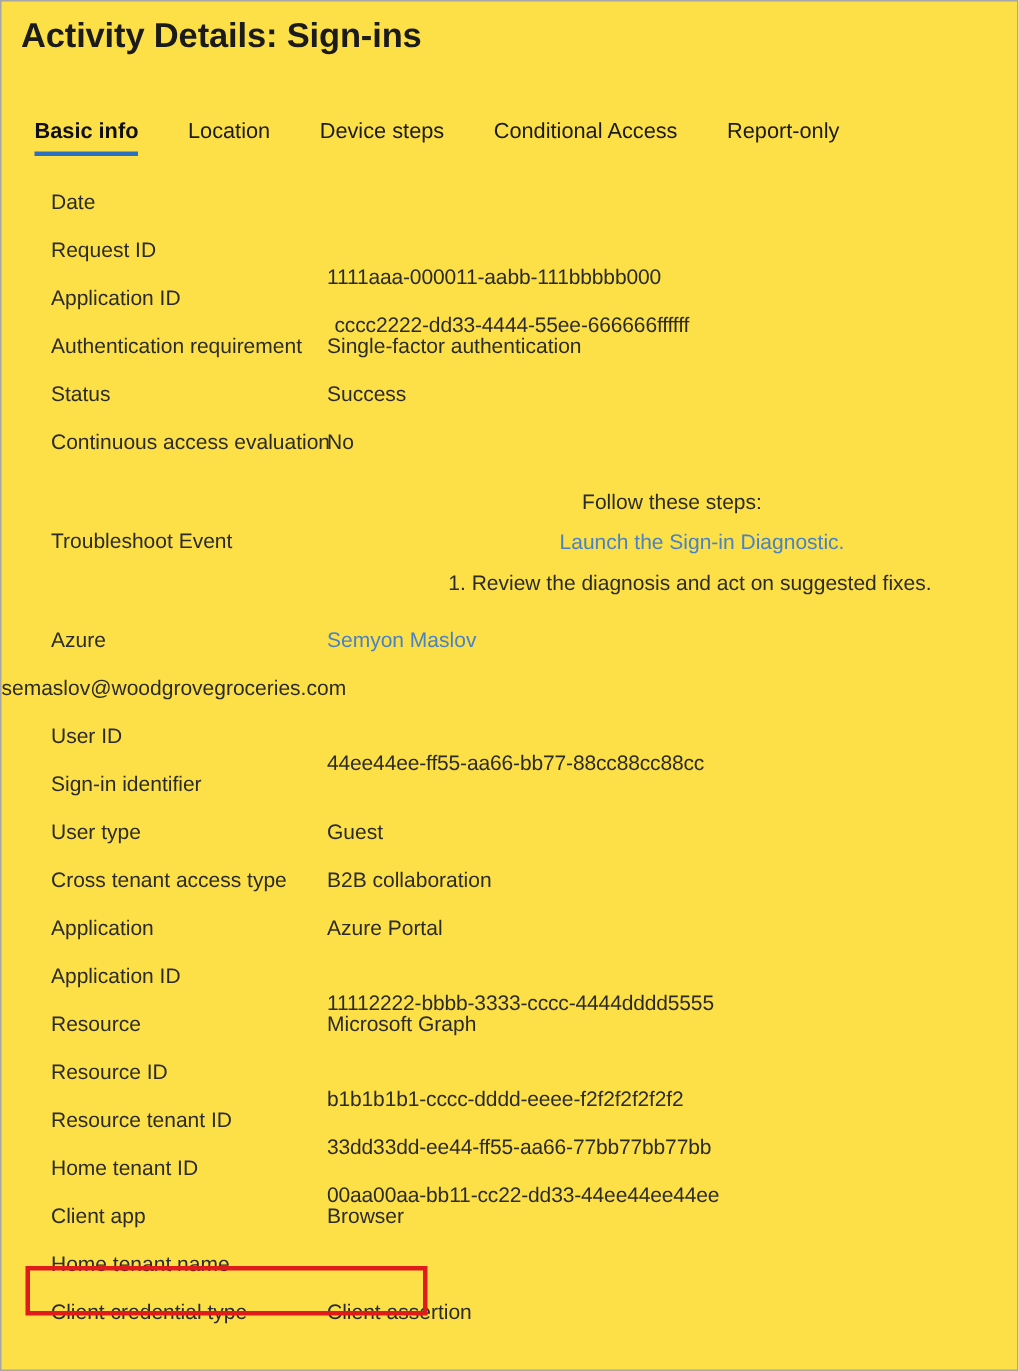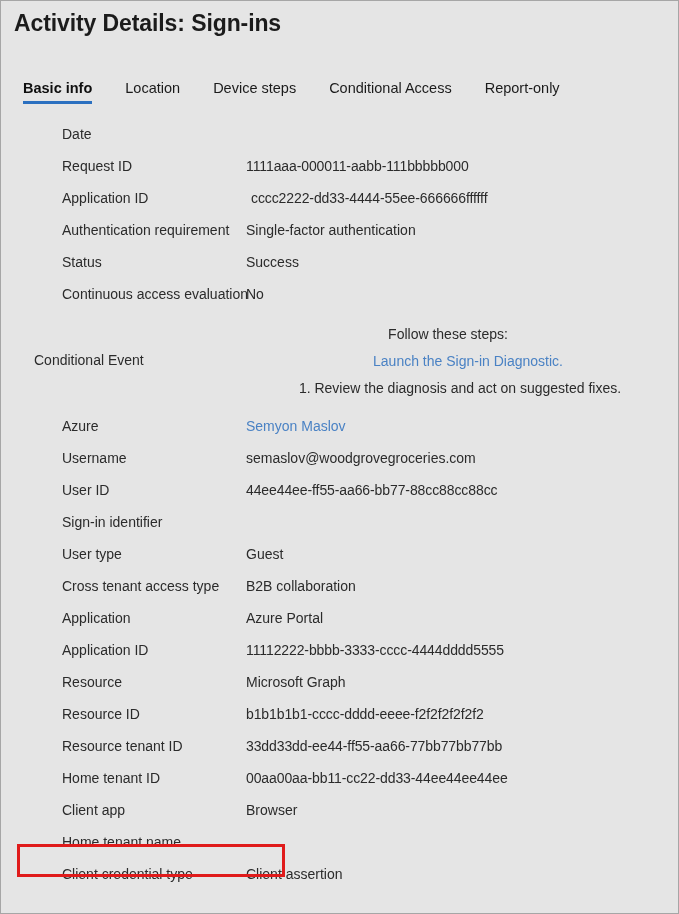--- a/index.html
+++ b/index.html
@@ -11,21 +11,21 @@
     width: 679px;
     height: 914px;
     font-family: "Liberation Sans", sans-serif;
     -webkit-font-smoothing: antialiased;
   }
   .frame {
     position: relative;
     box-sizing: border-box;
     width: 679px;
     height: 914px;
-    background: #e5e5e5;
+    background: #fde047;
     border: 1px solid #a6a6a6;
     overflow: hidden;
   }
 
   
   .page-title {
     position: absolute;
     left: 13px;
     top: 9px;
     font-size: 23px;
@@ -70,23 +70,22 @@
   
   .rows {
     position: absolute;
     left: 0;
     top: 117px;
     width: 677px;
   }
   .row {
     position: relative;
     display: flex;
-    align-items: flex-end;
+    align-items: center;
     height: 32px;
-    padding-left: 28px;
   }
   .row .label {
     box-sizing: border-box;
     width: 217px;
     padding-left: 33px;
     font-size: 14px;
     color: #2b2b2b;
     line-height: 32px;
     white-space: nowrap;
   }
@@ -187,35 +186,34 @@
       <div class="label">Status</div>
       <div class="value">Success</div>
     </div>
 
     <div class="row">
       <div class="label">Continuous access evaluation</div>
       <div class="value">No</div>
     </div>
 
     <div class="trouble-row">
-      <div class="label">Conditional Event</div>
+      <div class="label">Troubleshoot Event</div>
       <div class="trouble-body">
         <div class="trouble-line">Follow these steps:</div>
         <div class="trouble-line step-link"><span class="link">Launch the Sign-in Diagnostic.</span></div>
         <div class="trouble-line step-text">1. Review the diagnosis and act on suggested fixes.</div>
       </div>
     </div>
 
     <div class="row">
       <div class="label">Azure</div>
       <div class="value"><span class="link">Semyon Maslov</span></div>
     </div>
 
     <div class="row">
-      <div class="label">Username</div>
       <div class="value">semaslov@woodgrovegroceries.com</div>
     </div>
 
     <div class="row">
       <div class="label">User ID</div>
       <div class="value mono-ish">44ee44ee-ff55-aa66-bb77-88cc88cc88cc</div>
     </div>
 
     <div class="row">
       <div class="label">Sign-in identifier</div>

